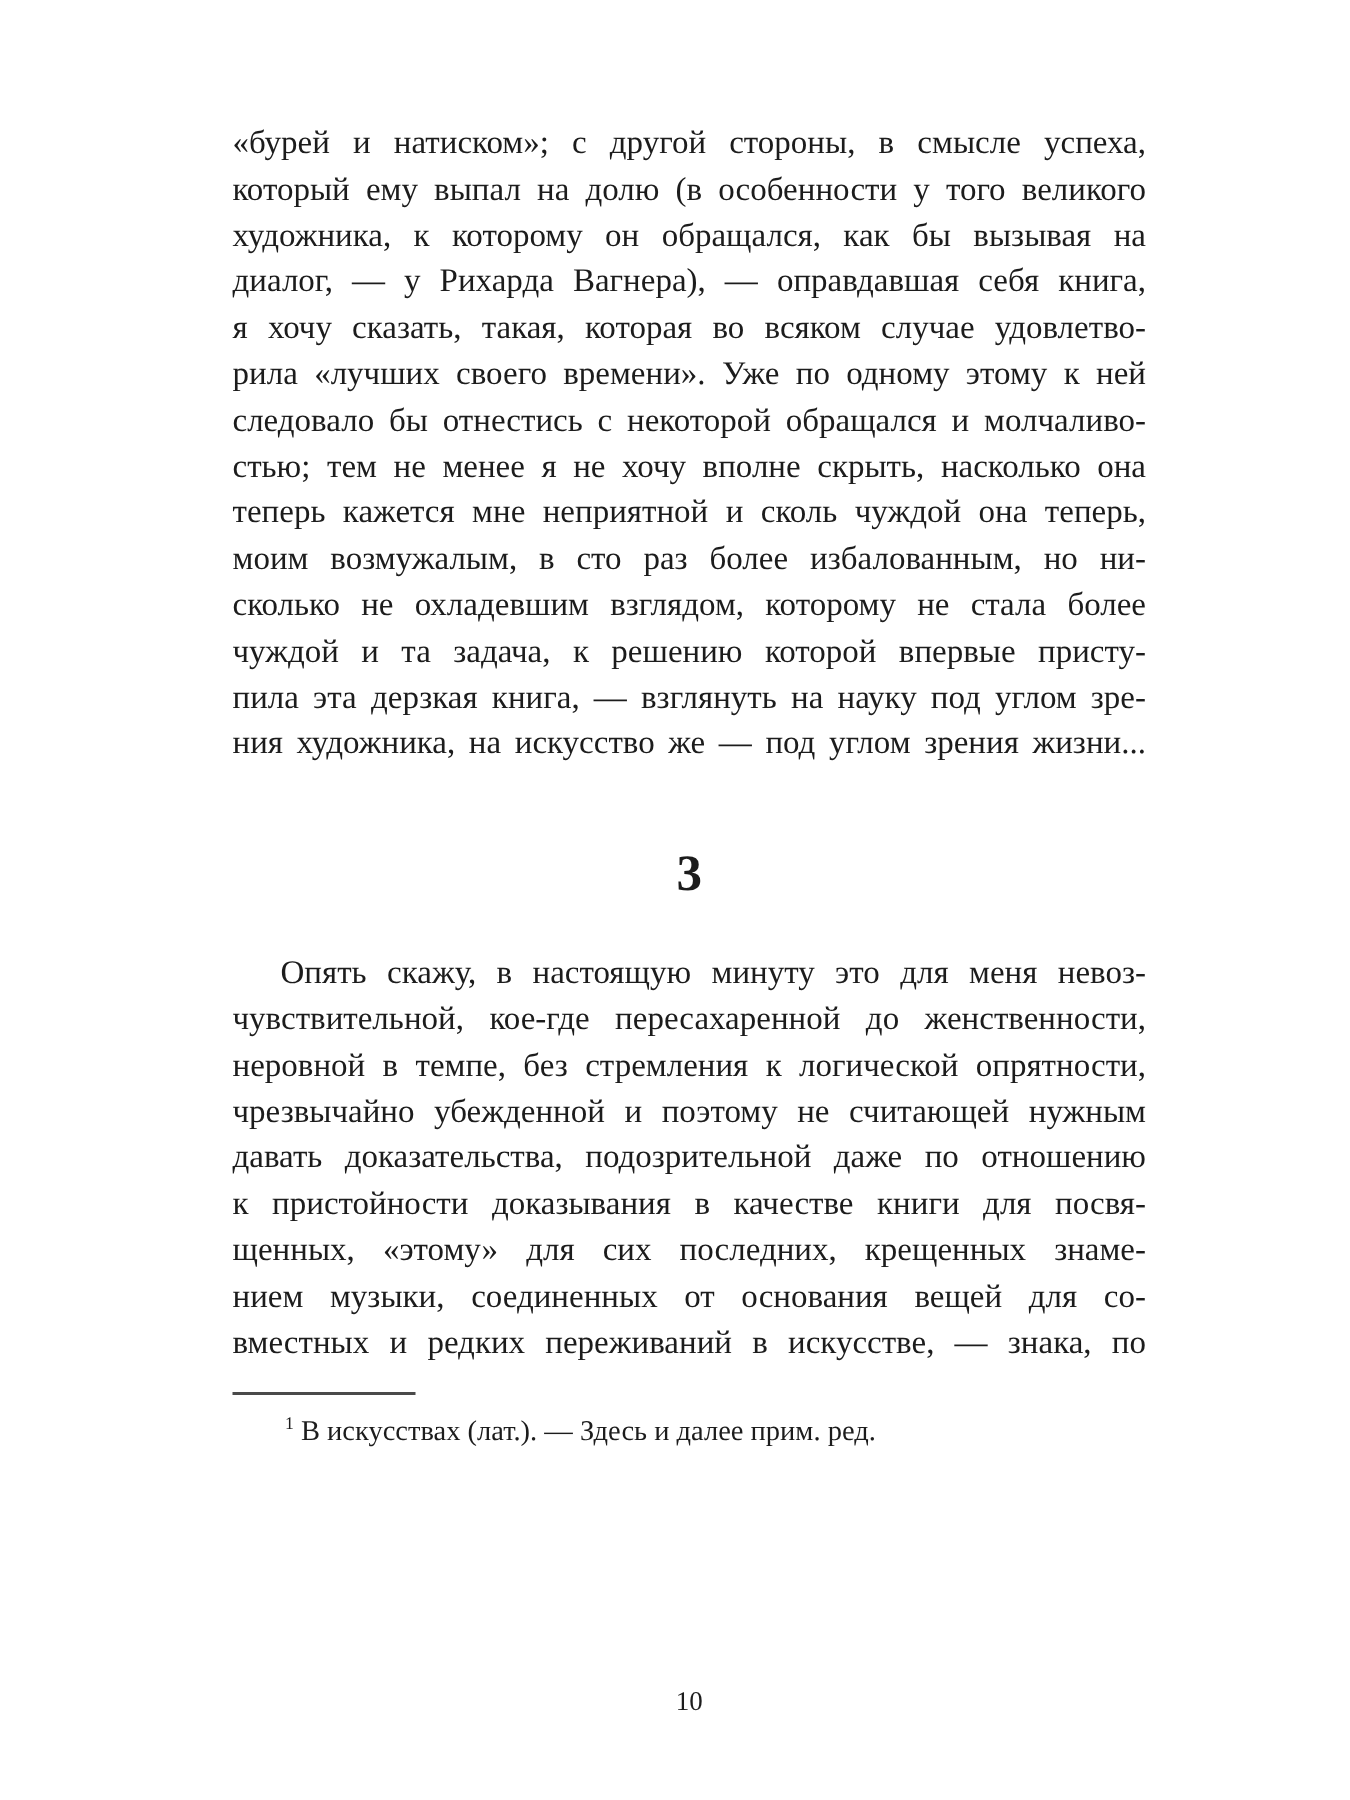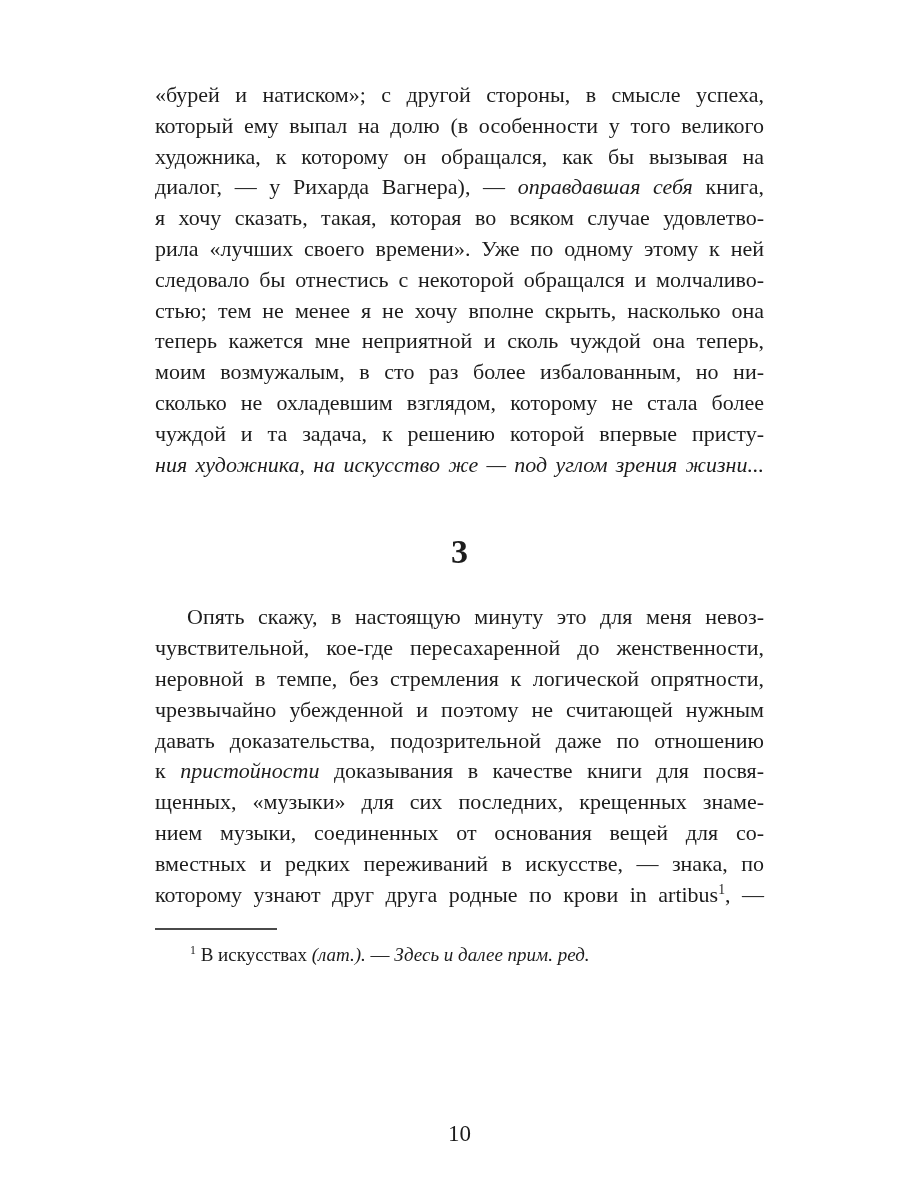--- a/index.html
+++ b/index.html
@@ -18,21 +18,21 @@
   }
   .para { margin: 0; padding: 0; }
   .line {
     font-size: 22px;
     line-height: 30.8px;
     text-align: justify;
     text-align-last: justify;
     -moz-text-align-last: justify;
   }
   .line.indent { text-indent: 32px; }
-  .it { font-style: italic; }
+  .it { }
   sup.sup {
     font-size: 0.62em;
     line-height: 0;
     vertical-align: super;
   }
   .section-heading {
     font-size: 34px;
     font-weight: 700;
     line-height: 36px;
     text-align: center;
@@ -48,21 +48,21 @@
     font-size: 19px;
     line-height: 26px;
     text-indent: 35px;
     text-align: left;
   }
   .page-number {
     position: absolute;
     left: 155px; top: 1122px;
     width: 609px;
     text-align: center;
-    font-size: 23px;
+    font-size: 18px;
     line-height: 24px;
   }
 </style>
 </head>
 <body style="background: rgb(255, 255, 255); color: rgb(28, 28, 28);">
 
 <div class="page">
   <main class="text-block">
     <section class="para">
         <div class="line"><span>«бурей и натиском»; с другой стороны, в смысле успеха,</span></div>
@@ -70,32 +70,32 @@
         <div class="line"><span>художника, к которому он обращался, как бы вызывая на</span></div>
         <div class="line"><span>диалог, — у Рихарда Вагнера), — </span><span class="it">оправдавшая себя</span><span> книга,</span></div>
         <div class="line"><span>я хочу сказать, такая, которая во всяком случае удовлетво-</span></div>
         <div class="line"><span>рила «лучших своего времени». Уже по одному этому к ней</span></div>
         <div class="line"><span>следовало бы отнестись с некоторой обращался и молчаливо-</span></div>
         <div class="line"><span>стью; тем не менее я не хочу вполне скрыть, насколько она</span></div>
         <div class="line"><span>теперь кажется мне неприятной и сколь чуждой она теперь,</span></div>
         <div class="line"><span>моим возмужалым, в сто раз более избалованным, но ни-</span></div>
         <div class="line"><span>сколько не охладевшим взглядом, которому не стала более</span></div>
         <div class="line"><span>чуждой и та задача, к решению которой впервые присту-</span></div>
+        <div class="line"><span>пила эта дерзкая книга, — </span><span class="it">взглянуть на науку под углом зре-</span></div>
         <div class="line"><span class="it">ния художника, на искусство же — под углом зрения жизни...</span></div>
       </section>
     <h2 class="section-heading">3</h2>
     <section class="para">
         <div class="line indent"><span>Опять скажу, в настоящую минуту это для меня невоз-</span></div>
         <div class="line"><span>чувствительной, кое-где пересахаренной до женственности,</span></div>
         <div class="line"><span>неровной в темпе, без стремления к логической опрятности,</span></div>
         <div class="line"><span>чрезвычайно убежденной и поэтому не считающей нужным</span></div>
         <div class="line"><span>давать доказательства, подозрительной даже по отношению</span></div>
         <div class="line"><span>к </span><span class="it">пристойности</span><span> доказывания в качестве книги для посвя-</span></div>
-        <div class="line"><span>щенных, «музыки» для сих последних, крещенных знаме-</span></div>
+        <div class="line"><span>щенных, «этому» для сих последних, крещенных знаме-</span></div>
         <div class="line"><span>нием музыки, соединенных от основания вещей для со-</span></div>
         <div class="line"><span>вместных и редких переживаний в искусстве, — знака, по</span></div>
-        <div class="line"><span>которому узнают друг друга родные по крови in artibus</span><sup class="sup">1</sup><span>, —</span></div>
       </section>
     <div class="fn-rule" style="background: rgb(74, 74, 74);"></div>
     <div class="fn-line"><sup class="sup">1</sup><span> В искусствах </span><span class="it">(лат.).</span><span> — </span><span class="it">Здесь и далее прим. ред.</span></div>
   </main>
   <div class="page-number">10</div>
 </div>
 
 </body></html>

